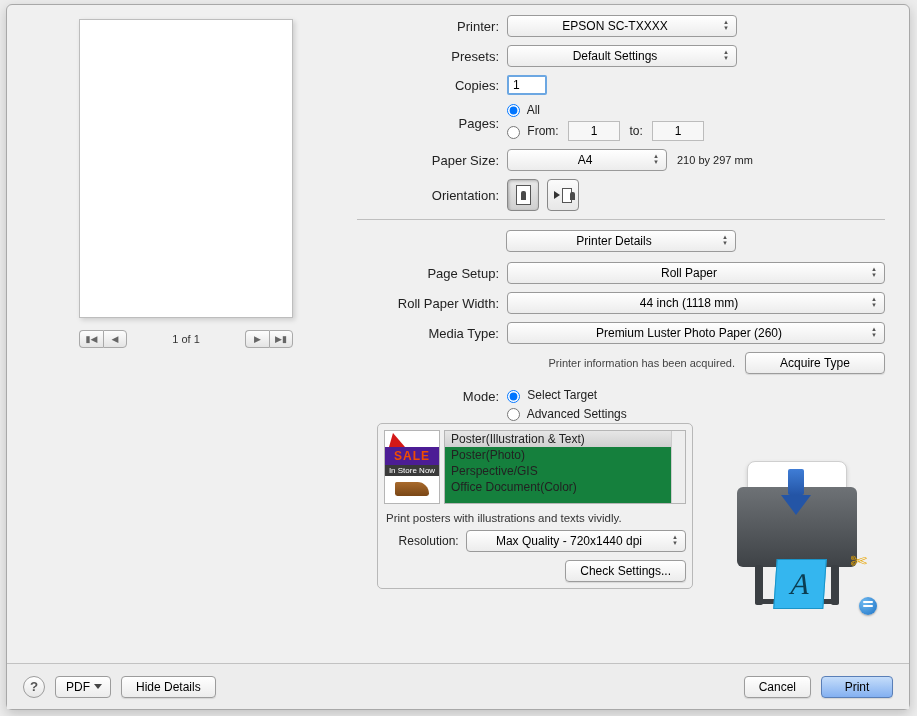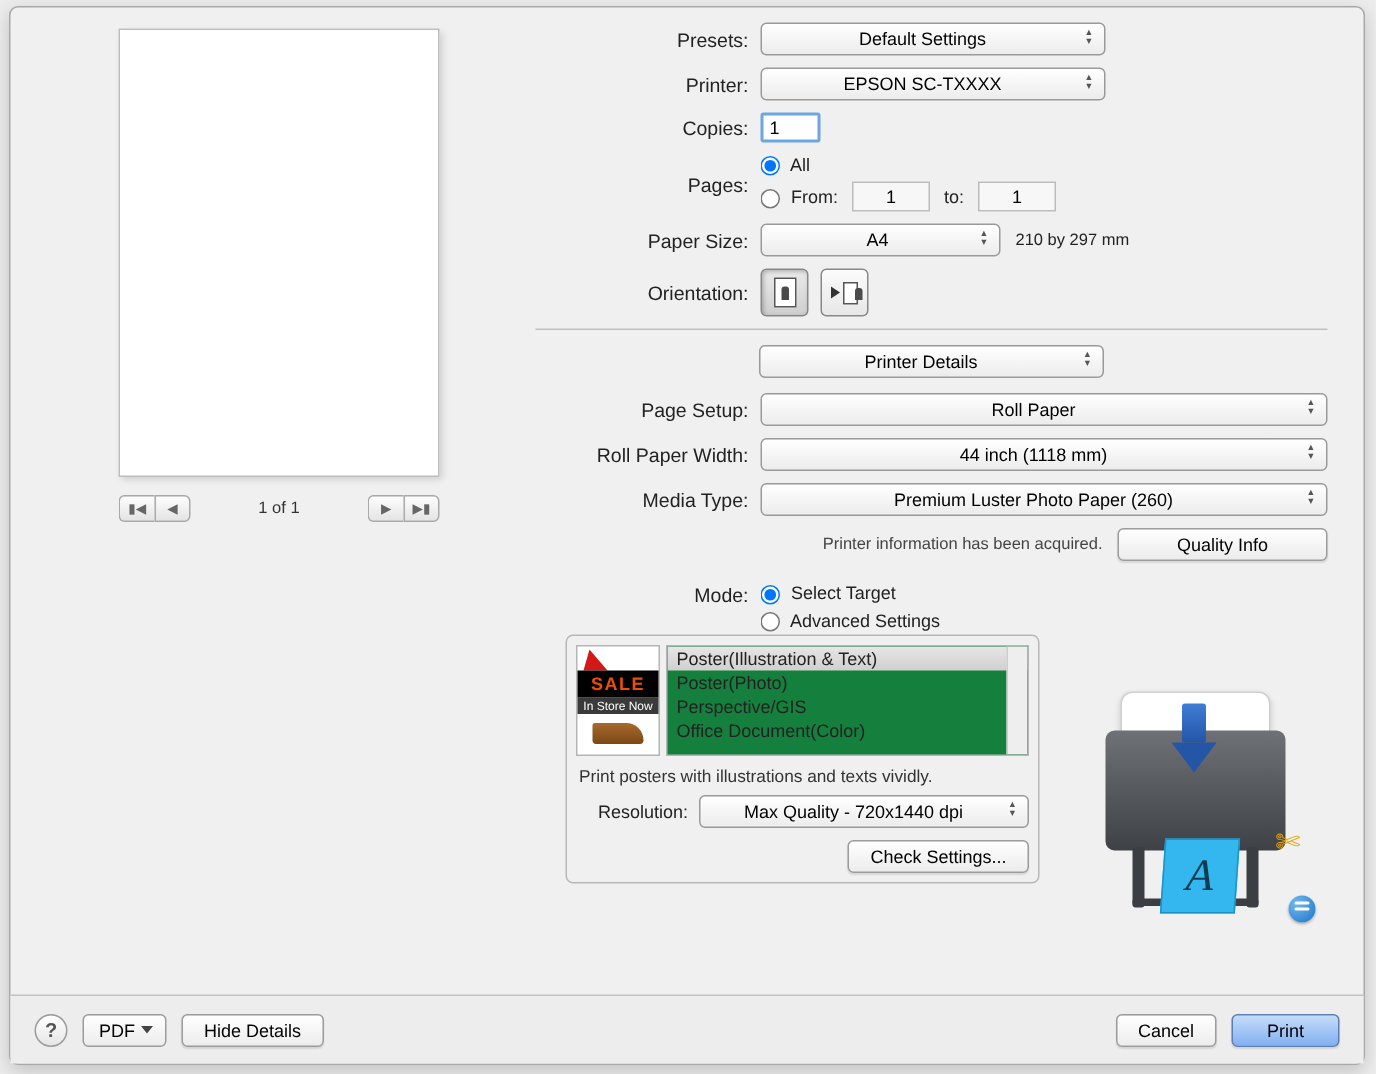--- a/index.html
+++ b/index.html
@@ -136,21 +136,21 @@
     background: #f0f0f0;
     position: relative;
   }
   .target-row { display:flex; }
   .target-thumb {
     width: 56px; height: 74px; border:1px solid #b5b5b5; margin-right:4px;
     display:flex; flex-direction:column;
     background:#fff;
     font-size:9px;
   }
-  .target-thumb .sale { background:#000000; color:#f04d00; font-weight:bold; text-align:center; padding:2px 0; font-size:12px; letter-spacing:1px; position:relative;}
+  .target-thumb .sale { background:#4c1d95; color:#f04d00; font-weight:bold; text-align:center; padding:2px 0; font-size:12px; letter-spacing:1px; position:relative;}
   .target-thumb .heel {
     width:0;height:0;position:absolute;left:4px;top:-14px;
     border-bottom: 14px solid #d31818; border-left:4px solid transparent; border-right:12px solid transparent;
   }
   .target-thumb .sale-wrap{position:relative;margin-top:16px;}
   .target-thumb .instore { background:#3a3a3a;color:#fff;text-align:center;padding:1px 0;font-size:8px;}
   .target-thumb .shoe { flex:1; display:flex;align-items:center;justify-content:center;}
   .target-thumb .shoe-shape{ width:34px;height:14px;background:linear-gradient(#a86a2c,#7a4716); border-radius:2px 14px 3px 3px; }
 
   .target-list {
@@ -249,26 +249,26 @@
         <span class="pager-text">1 of 1</span>
         <div class="pager-group">
           <button class="pager-btn">▶</button>
           <button class="pager-btn">▶▮</button>
         </div>
       </div>
     </div>
 
     <div class="right-pane">
       <div class="row">
+        <div class="lbl">Printer:</div>
+        <div class="sel-wrap"><button class="sel wide"><span>EPSON SC-TXXXX</span></button><span class="sel-caret"></span></div>
+      </div>
+      <div class="row">
         <div class="lbl">Presets:</div>
         <div class="sel-wrap"><button class="sel wide"><span>Default Settings</span></button><span class="sel-caret"></span></div>
-      </div>
-      <div class="row">
-        <div class="lbl">Printer:</div>
-        <div class="sel-wrap"><button class="sel wide"><span>EPSON SC-TXXXX</span></button><span class="sel-caret"></span></div>
       </div>
       <div class="row">
         <div class="lbl">Copies:</div>
         <input class="txt copies" value="1" style="">
       </div>
       <div class="row" style="align-items:center;">
         <div class="lbl" style="padding-top:2px;">Pages:</div>
         <div>
           <div style="margin-bottom:4px;">
             <input type="radio" class="radio" name="pages" checked="" style="">
@@ -317,21 +317,21 @@
         <div class="lbl">Roll Paper Width:</div>
         <div class="sel-wrap" style="flex:1;"><button class="sel full" style="width:100%;"><span>44 inch (1118 mm)</span></button><span class="sel-caret"></span></div>
       </div>
       <div class="row">
         <div class="lbl">Media Type:</div>
         <div class="sel-wrap" style="flex:1;"><button class="sel full" style="width:100%;"><span>Premium Luster Photo Paper (260)</span></button><span class="sel-caret"></span></div>
       </div>
       <div class="row" style="margin-bottom:14px;">
         <div class="lbl"></div>
         <span class="info-line" style="flex:1;text-align:right;padding-right:10px;">Printer information has been acquired.</span>
-        <button class="aqua-btn" style="width:140px;">Quality Info</button>
+        <button class="aqua-btn" style="width:140px;">Acquire Type</button>
       </div>
 
       <div class="row" style="align-items:flex-start;margin-bottom:2px;">
         <div class="lbl" style="padding-top:1px;">Mode:</div>
         <div>
           <div style="margin-bottom:4px;">
             <input type="radio" class="radio" name="mode" checked="" style="">
             <span>Select Target</span>
           </div>
           <div>

